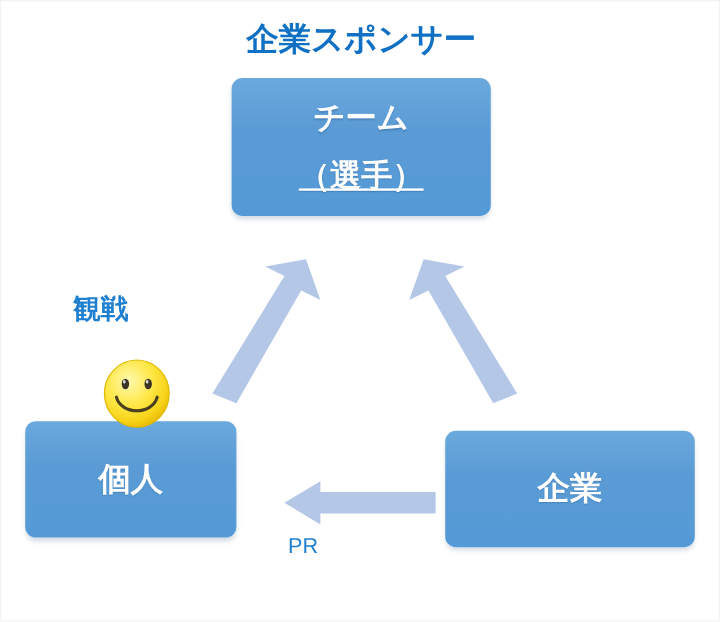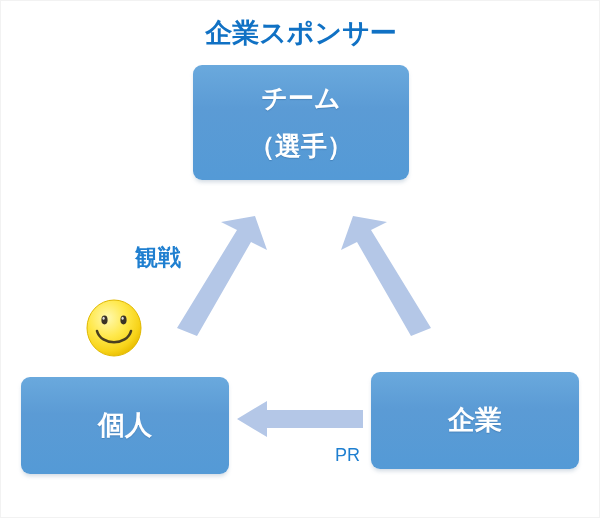--- a/index.html
+++ b/index.html
@@ -57,33 +57,33 @@
     white-space: nowrap;
   }
 
   #node-team {
     left: 192px;
     top: 64px;
     width: 216px;
     height: 115px;
     font-size: 26px;
   }
-  #node-team .node-line + .node-line { margin-top: 18px; }
+  #node-team .node-line + .node-line { margin-top: 18px; text-decoration: underline; }
 
   #node-individual {
     left: 20px;
-    top: 376px;
-    width: 208px;
+    top: 350px;
+    width: 176px;
     height: 97px;
     font-size: 27px;
   }
 
   #node-company {
     left: 370px;
-    top: 371px;
+    top: 358px;
     width: 208px;
     height: 97px;
     font-size: 27px;
   }
 
   
   .arrow {
     position: absolute;
   }
   .arrow svg { display: block; overflow: visible; }
@@ -92,21 +92,21 @@
   #arrow-support { left: 336px; top: 215px; width: 100px; height: 120px; }
   #arrow-pr      { left: 236px; top: 398px; width: 126px; height: 40px; }
 
   
   .edge-label {
     position: absolute;
     color: #1f7fd0;
     font-size: 23px;
     font-weight: bold;
     white-space: nowrap;
-    text-align: right;
+    text-align: left;
     line-height: 1.18;
   }
   #label-watch   { left: 60px;  top: 243px; width: 120px; }
   #label-support { left: 404px; top: 243px; width: 120px; }
   #label-pr {
     left: 239px;
     top: 444px;
     width: 120px;
     font-size: 18px;
     font-weight: normal;

